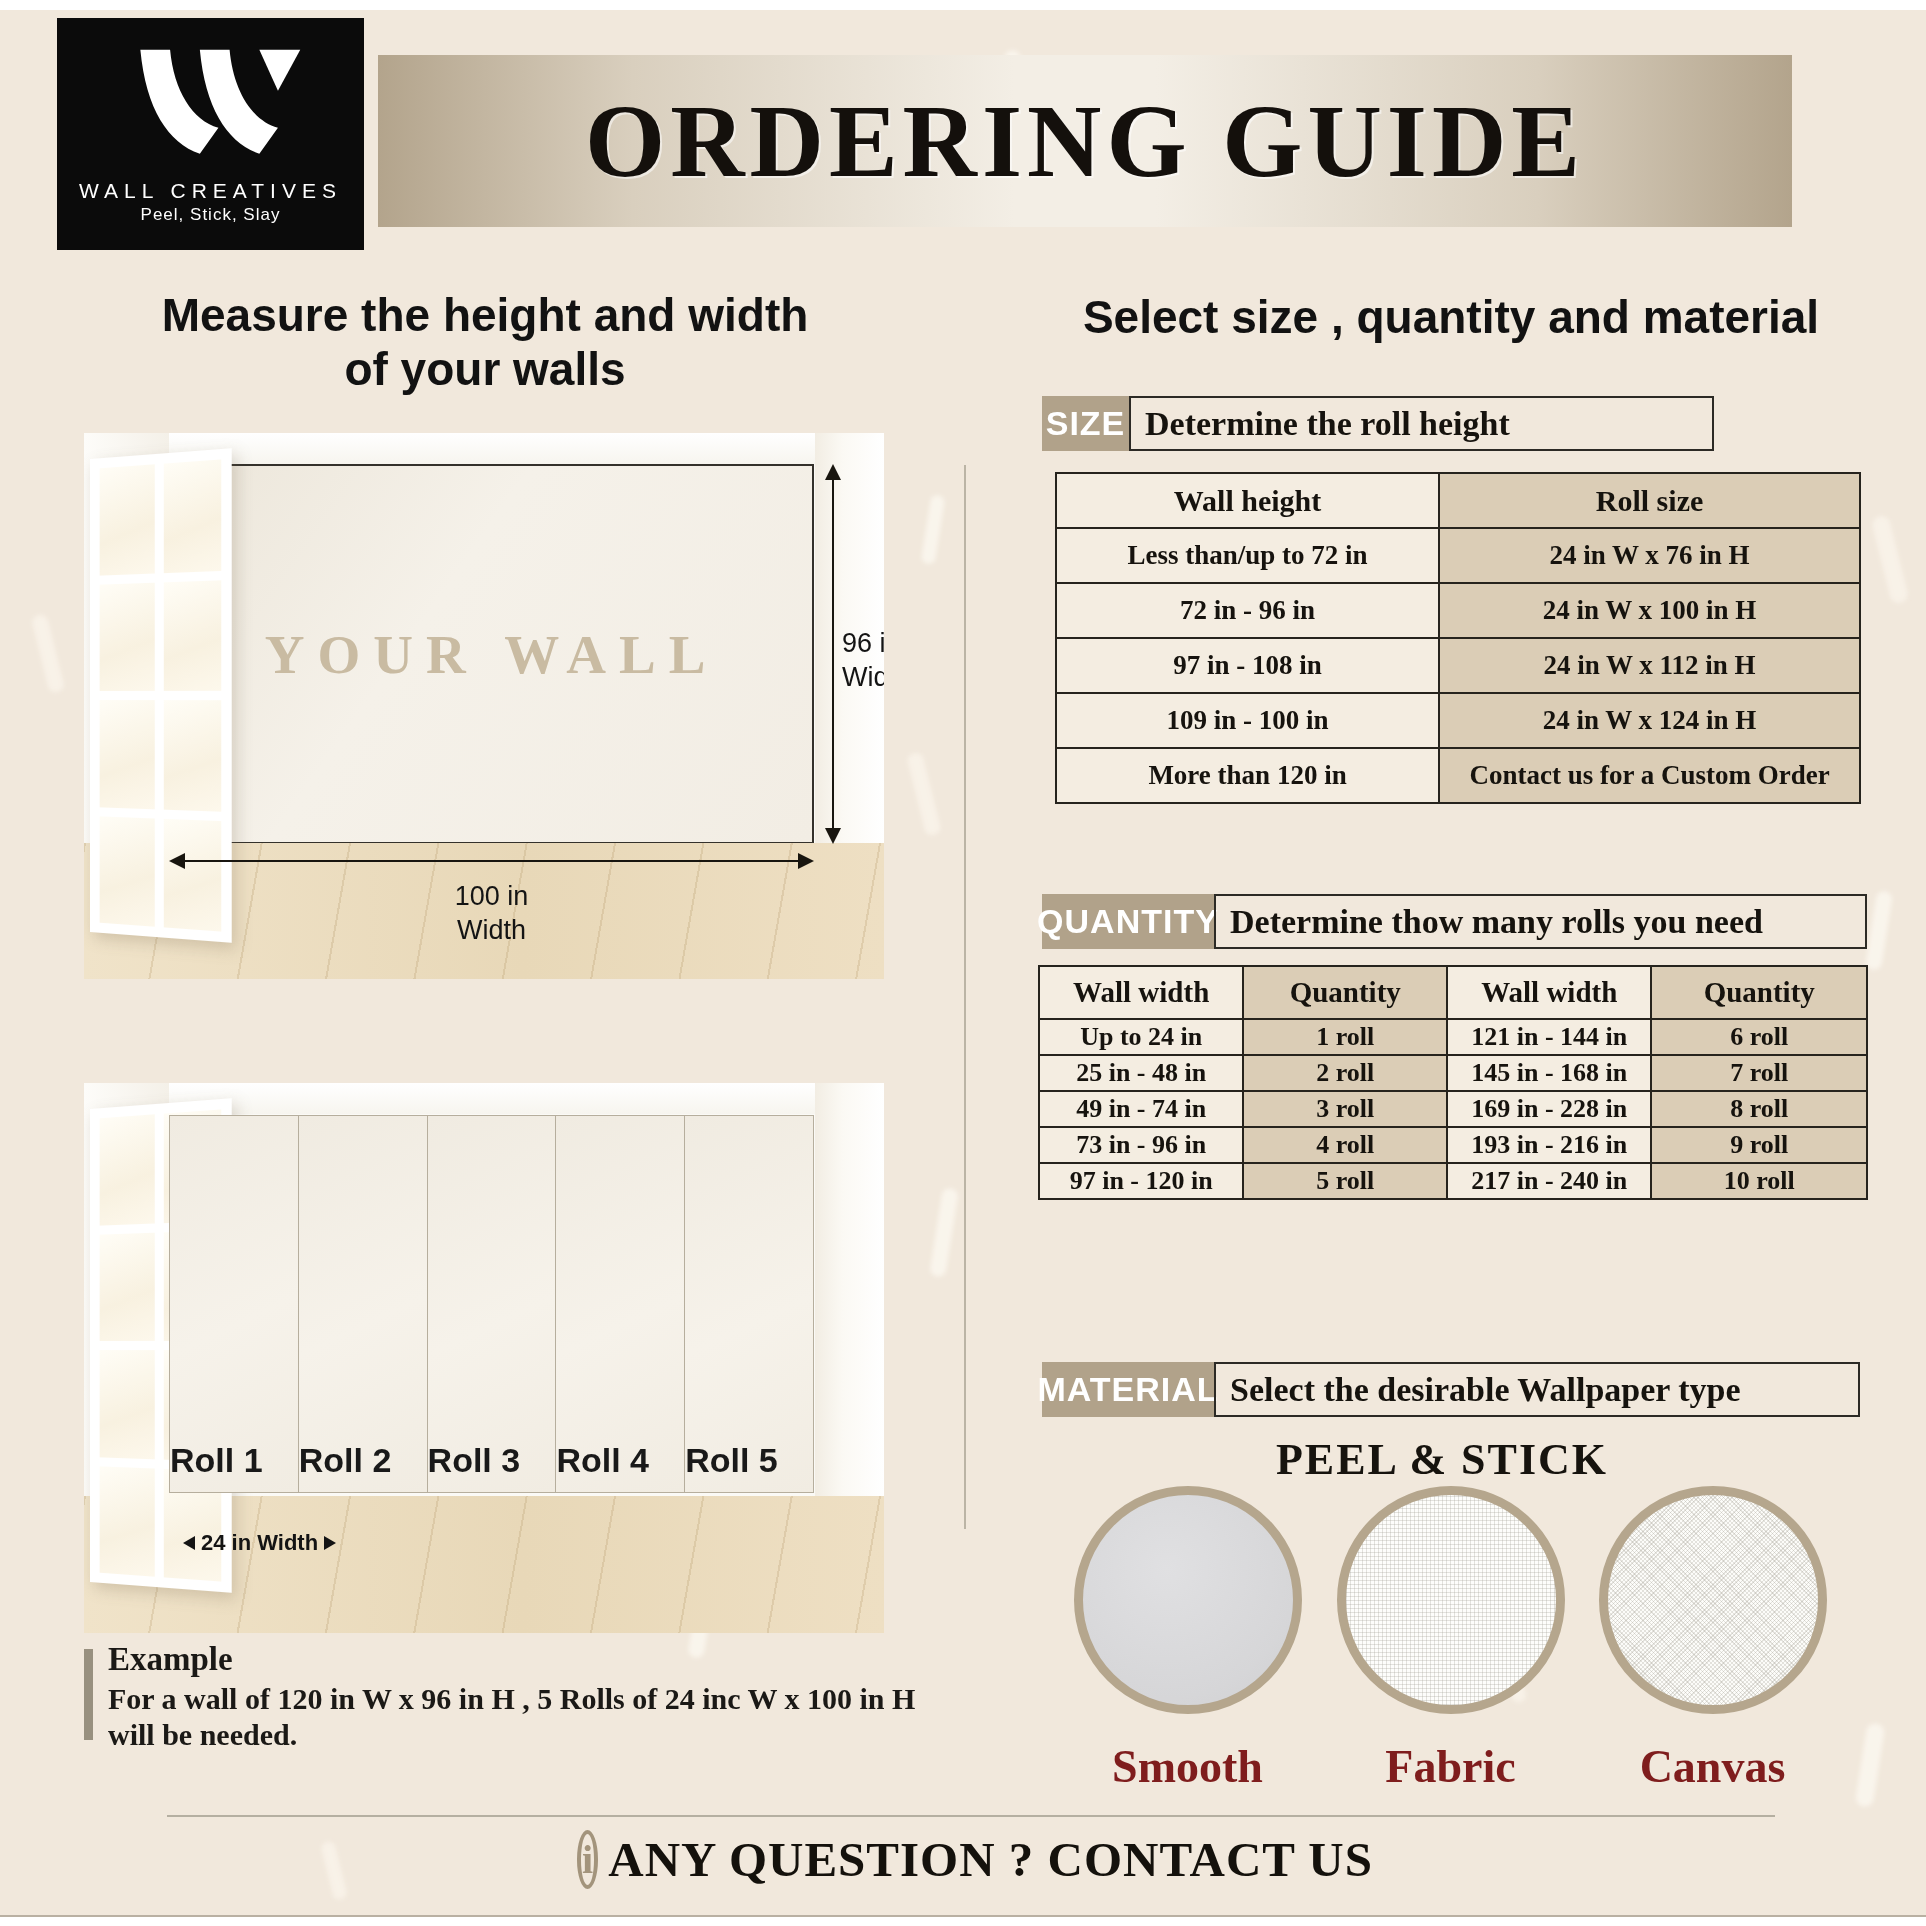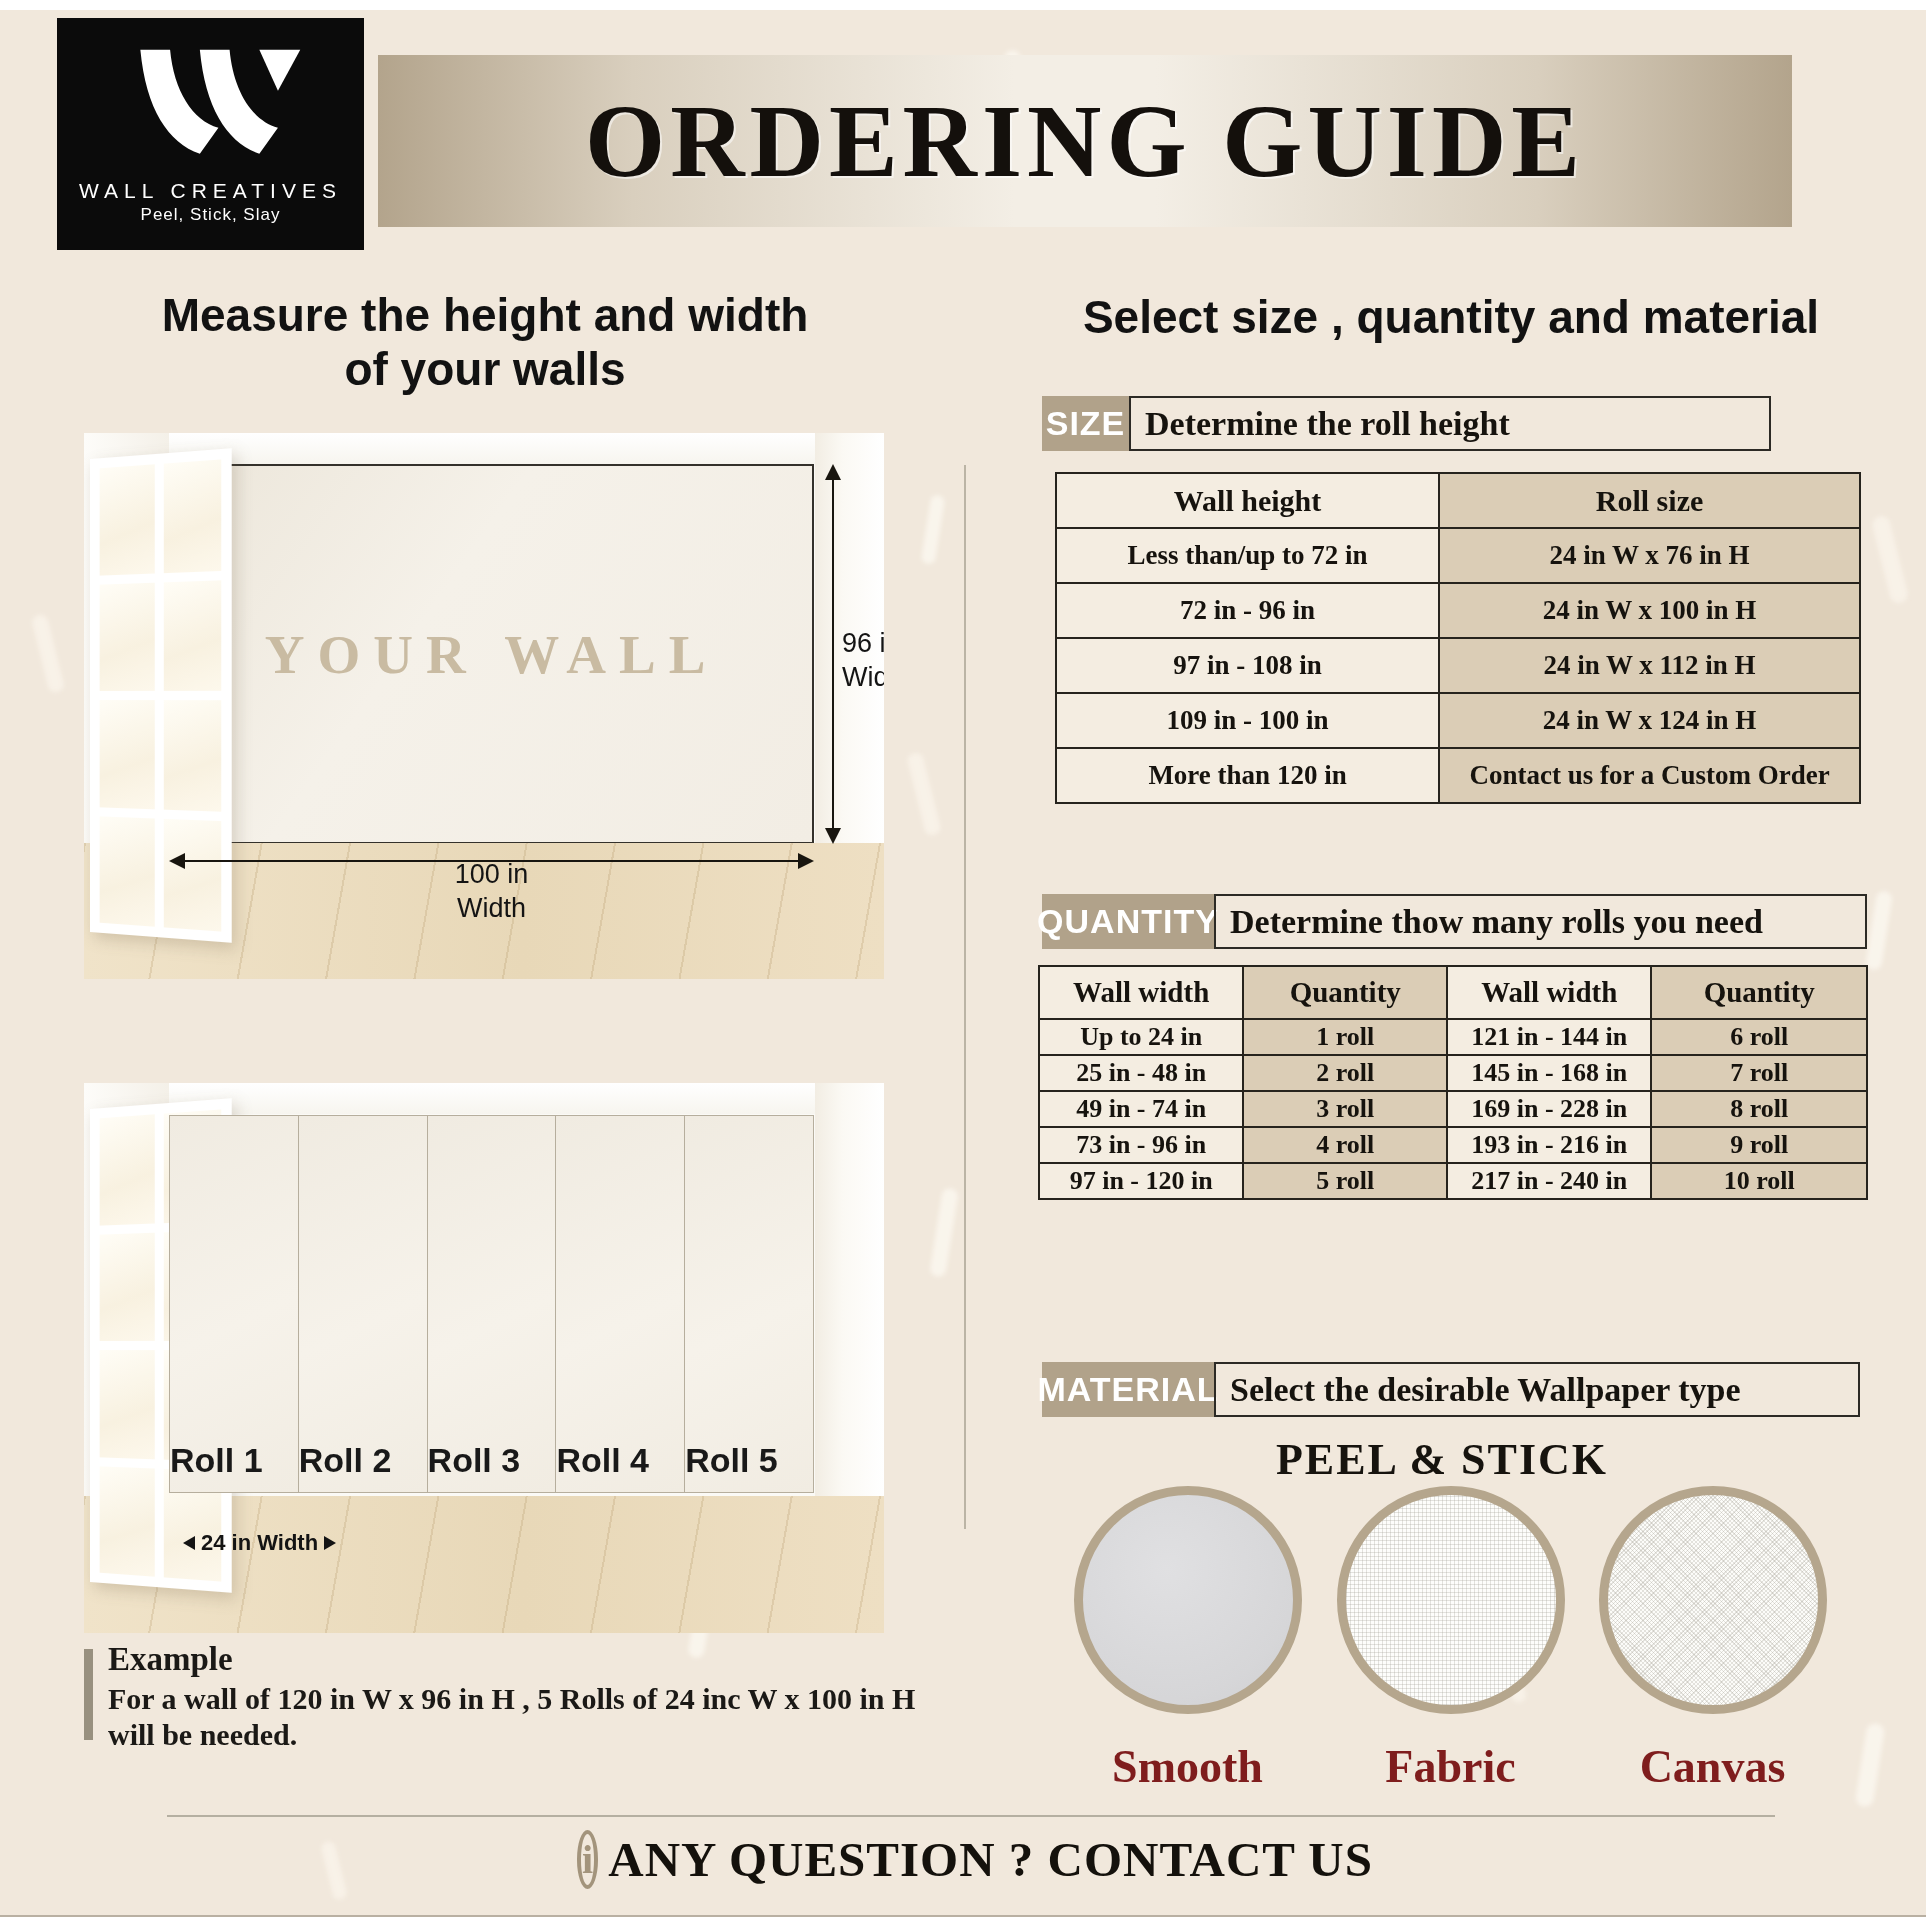--- a/index.html
+++ b/index.html
@@ -69,21 +69,21 @@
   .tri-down { position:absolute; bottom:0; left:0; border-left:8px solid transparent;
               border-right:8px solid transparent; border-top:16px solid #18150f; }
   .dim-v-label { position:absolute; left:758px; top:194px; font-family:"Liberation Sans",sans-serif;
                  font-size:27px; line-height:1.25; color:#141414; }
   .dim-h { position:absolute; left:85px; top:420px; width:645px; height:16px; }
   .dim-h .line { position:absolute; top:7px; left:12px; right:12px; height:2px; background:#18150f; }
   .tri-left { position:absolute; left:0; top:0; border-top:8px solid transparent;
               border-bottom:8px solid transparent; border-right:16px solid #18150f; }
   .tri-right { position:absolute; right:0; top:0; border-top:8px solid transparent;
                border-bottom:8px solid transparent; border-left:16px solid #18150f; }
-  .dim-h-label { position:absolute; left:85px; top:425px; width:645px; text-align:center;
+  .dim-h-label { position:absolute; left:85px; top:447px; width:645px; text-align:center;
                  font-family:"Liberation Sans",sans-serif; font-size:27px; line-height:1.25; color:#141414; }
   
   .panels { position:absolute; left:85px; top:32px; width:645px; height:378px; display:flex;
             border:1px solid #b6ae9d; }
   .panel { flex:1; position:relative; border-right:1px solid #b6ae9d;
            background:linear-gradient(155deg,#f0ebe1 0%,#f6f2ea 55%,#f1ece2 100%); }
   .panel:last-child { border-right:none; }
   .roll-label { position:absolute; bottom:12px; width:100%; 
                 font-family:"Liberation Sans",sans-serif; font-weight:700; font-size:34px; color:#191919; }
   .roll-note { position:absolute; left:99px; top:447px; display:flex; align-items:center; gap:6px;
@@ -101,21 +101,21 @@
   .example .t2 { font-size:30px; white-space:nowrap; margin-top:4px; }
   .example .t3 { font-size:30px; margin-top:2px; }
 
   
   .sec { position:absolute; height:55px; display:flex; }
   .sec .tag { background:#b1a28a; color:#ffffff; font-family:"Liberation Sans",sans-serif;
               font-weight:700; font-size:34px; display:flex; align-items:center; justify-content:center;
               letter-spacing:1px; }
   .sec .ttl { border:2px solid #2c2a25; display:flex; align-items:center; padding-left:14px;
               font-weight:700; font-size:34px; color:#16130e; }
-  .sec.size { left:1042px; top:396px; }  .sec.size .tag { width:87px; }  .sec.size .ttl { width:642px; }
+  .sec.size { left:1042px; top:396px; }  .sec.size .tag { width:87px; }  .sec.size .ttl { width:585px; }
   .sec.qty { left:1042px; top:894px; }   .sec.qty .tag { width:172px; }  .sec.qty .ttl { width:653px; }
   .sec.mat { left:1042px; top:1362px; }  .sec.mat .tag { width:172px; }  .sec.mat .ttl { width:646px; }
 
   
   table { border-collapse:collapse; position:absolute; }
   td,th { border:2px solid #26231d; text-align:center; vertical-align:middle;
           font-weight:700; color:#16130e; }
   .cell-light { background:#f4ede1; }
   .cell-tan { background:#dbcdb6; }
   .size-table { left:1055px; top:472px; width:806px; }

